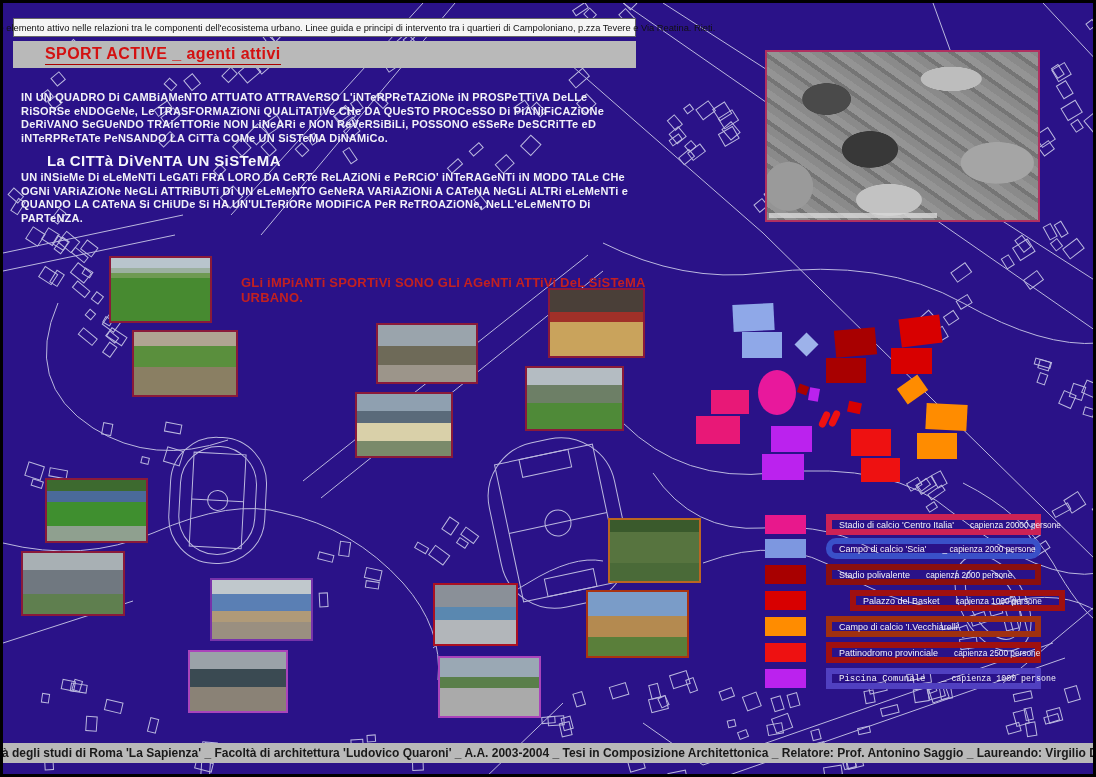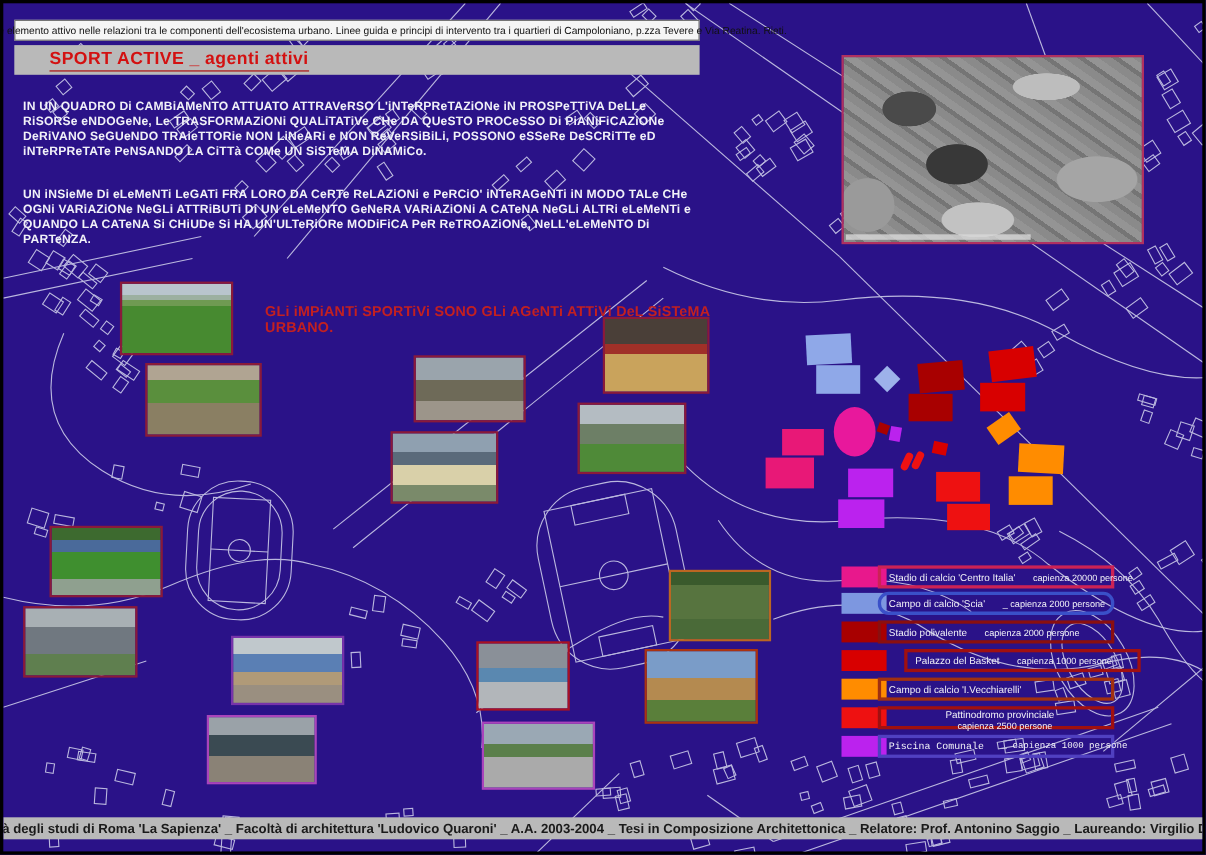--- a/index.html
+++ b/index.html
@@ -52,22 +52,22 @@
   .ph-bluehall{background:linear-gradient(180deg,#c0c8cc 0 24%,#5a7fb4 24% 52%,#b09a78 52% 72%,#9a8f80 72% 100%);}
   .ph-warehouse{background:linear-gradient(180deg,#9aa2a8 0 28%,#3a4a52 28% 60%,#8a8276 60% 100%);}
   .ph-walkway{background:linear-gradient(180deg,#8a9098 0 38%,#5a88b0 38% 60%,#b2b6ba 60% 100%);}
   .ph-path{background:linear-gradient(180deg,#9aa8b4 0 32%,#5a7f4a 32% 52%,#aaaaaa 52% 100%);}
   .ph-fence{background:linear-gradient(180deg,#3a5a2c 0 20%,#57743f 20% 70%,#4a6a38 70% 100%);}
   .ph-kiosk{background:linear-gradient(180deg,#7a9cc8 0 38%,#b48a50 38% 70%,#5a7f3a 70% 100%);}
   
   .marker{position:absolute;}
   
   .legend-swatch{position:absolute;width:41px;height:19px;}
-  .legend-box{position:absolute;left:795px;width:215px;height:21px;
-    border:3px solid #6d28d9;box-sizing:border-box;display:flex;
+  .legend-box{position:absolute;left:823px;width:215px;height:21px;
+    border:6px solid #6d28d9;box-sizing:border-box;display:flex;
     align-items:center;color:#f2f2f8;font-size:9px;white-space:nowrap;}
   .legend-box .nm{margin-left:7px;}
   .legend-box .cap{margin-left:16px;font-size:8.3px;}
   
   .footer{position:absolute;left:0;top:740px;width:1096px;height:20px;
     background:#b9b9b9;display:flex;align-items:center;justify-content:center;}
   .footer span{font-size:12px;font-weight:bold;color:#1a1a1a;white-space:nowrap;}
 </style>
 </head>
 <body>
@@ -383,20 +383,21 @@
     </svg>
 
   <div class="strip-white">
     <span>Lo SPORT come elemento attivo nelle relazioni tra le componenti dell'ecosistema urbano.  Linee guida e principi di intervento tra i quartieri di Campoloniano, p.zza Tevere e Via Reatina.  Rieti.</span>
   </div>
   <div class="strip-gray">
     <span class="title">SPORT ACTIVE _  agenti attivi</span>
   </div>
 
   <div class="para p1">IN UN QUADRO Di CAMBiAMeNTO ATTUATO ATTRAVeRSO L'iNTeRPReTAZiONe iN PROSPeTTiVA DeLLe RiSORSe eNDOGeNe, Le TRASFORMAZiONi QUALiTATiVe CHe DA QUeSTO PROCeSSO Di PiANiFiCAZiONe DeRiVANO SeGUeNDO TRAieTTORie NON LiNeARi e NON ReVeRSiBiLi, POSSONO eSSeRe DeSCRiTTe eD iNTeRPReTATe PeNSANDO LA CiTTà COMe UN SiSTeMA DiNAMiCo.</div>
+  <div class="subhead">La CITTà DiVeNTA UN SiSTeMA</div>
   <div class="para p2">UN iNSieMe Di eLeMeNTi LeGATi FRA LORO DA CeRTe ReLAZiONi e PeRCiO' iNTeRAGeNTi iN MODO TALe CHe OGNi VARiAZiONe NeGLi ATTRiBUTi Di UN eLeMeNTO GeNeRA VARiAZiONi A CATeNA NeGLi ALTRi eLeMeNTi e QUANDO LA CATeNA Si CHiUDe Si HA UN'ULTeRiORe MODiFiCA PeR ReTROAZiONe, NeLL'eLeMeNTO Di PARTeNZA.</div>
   <div class="statement">GLi iMPiANTi SPORTiVi SONO GLi AGeNTi ATTiVi DeL SiSTeMA URBANO.</div>
 
   <div class="aerial">
     <div class="aerial-caption"></div>
   </div>
 
   <div id="photos">
       <div class="photo ph-field" style="left: 106px; top: 253px; width: 103px; height: 67px; border-color: rgb(138, 26, 58);"></div>
       <div class="photo ph-aerialfield" style="left: 129px; top: 327px; width: 106px; height: 67px; border-color: rgb(138, 26, 58);"></div>
@@ -457,21 +458,21 @@
       <div class="legend-box" style="top: 587px; border-color: rgb(160, 16, 16); margin-left: 24px;">
         <span class="nm">Palazzo del Basket</span>
         <span class="cap">capienza 1000 persone</span>
       </div>
       <div class="legend-swatch" style="left: 762px; top: 614px; background: rgb(255, 140, 0);"></div>
       <div class="legend-box" style="top: 613px; border-color: rgb(160, 48, 16);">
         <span class="nm">Campo di calcio 'I.Vecchiarelli'</span>
         <span class="cap"></span>
       </div>
       <div class="legend-swatch" style="left: 762px; top: 640px; background: rgb(238, 17, 17);"></div>
-      <div class="legend-box" style="top: 639px; border-color: rgb(160, 16, 16); flex-direction: column;">
+      <div class="legend-box" style="top: 639px; border-color: rgb(160, 16, 16);">
         <span class="nm">Pattinodromo provinciale</span>
         <span class="cap">capienza 2500 persone</span>
       </div>
       <div class="legend-swatch" style="left: 762px; top: 666px; background: rgb(187, 34, 238);"></div>
       <div class="legend-box" style="top: 665px; border-color: rgb(80, 64, 192); font-family: Liberation Mono, monospace;">
         <span class="nm">Piscina Comunale</span>
         <span class="cap">_ capienza 1000 persone</span>
       </div>
     </div>
 

